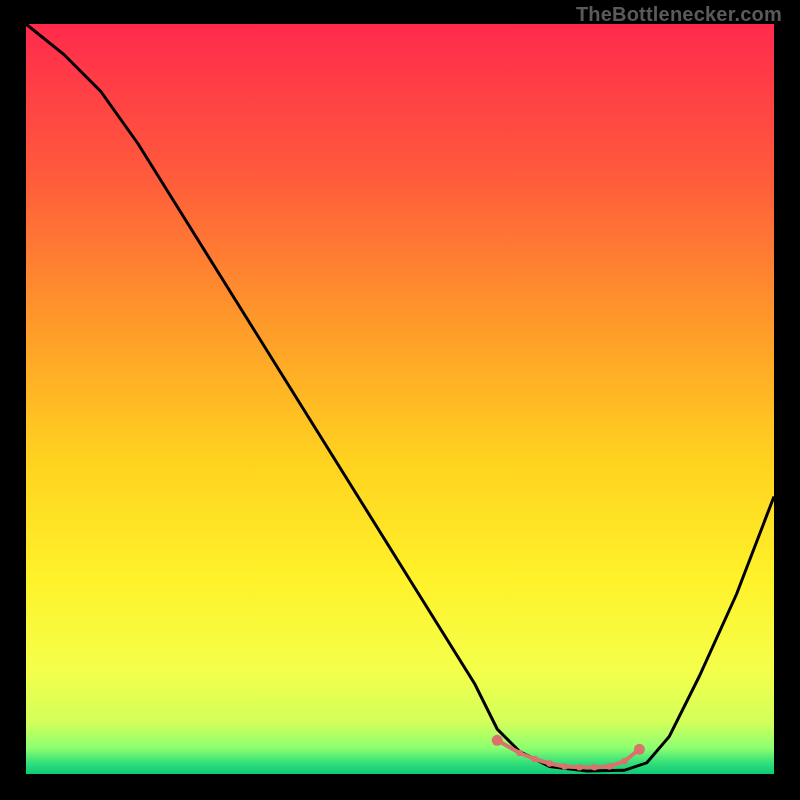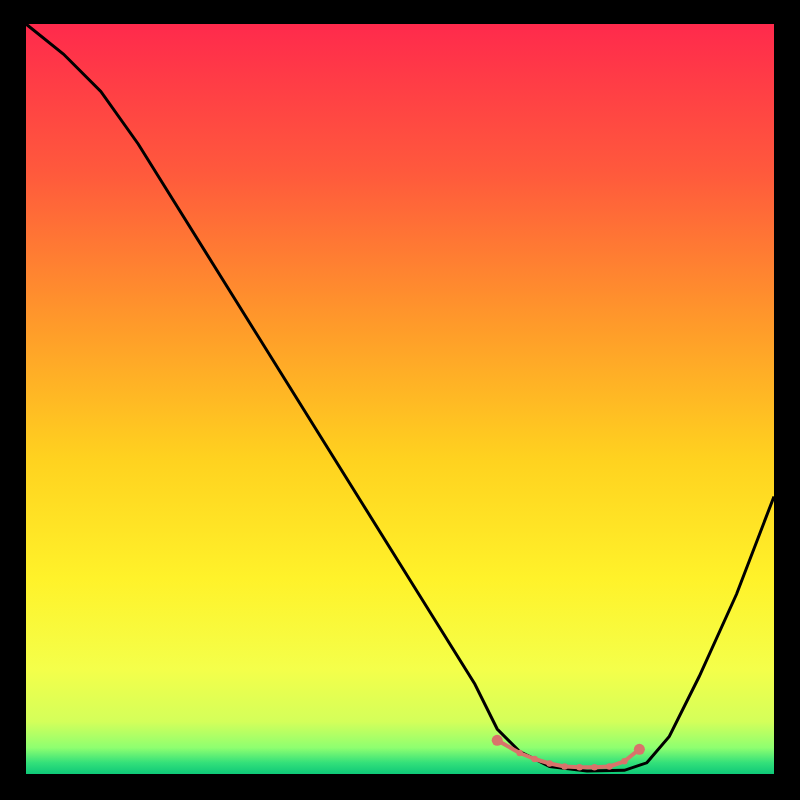--- a/index.html
+++ b/index.html
@@ -25,20 +25,21 @@
   .chart-svg {
     width: 100%;
     height: 100%;
     display: block;
   }
 </style>
 </head>
 <body>
 
 <div class="container">
+  <div class="watermark">TheBottlenecker.com</div>
   <div class="chart-area">
     <svg class="chart-svg" viewBox="0 0 748 750" preserveAspectRatio="none">
       <defs>
         <linearGradient id="bg-grad" x1="0" y1="0" x2="0" y2="1">
 
         <stop offset="0%" stop-color="#ff2a4c"></stop>
             <stop offset="20%" stop-color="#ff5a3c"></stop>
             <stop offset="40%" stop-color="#ff9a2a"></stop>
             <stop offset="57.99999999999999%" stop-color="#ffd21f"></stop>
             <stop offset="74%" stop-color="#fff22a"></stop>

